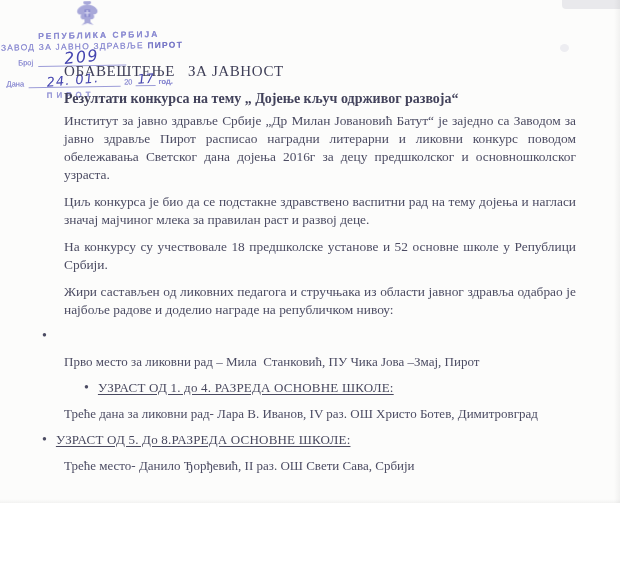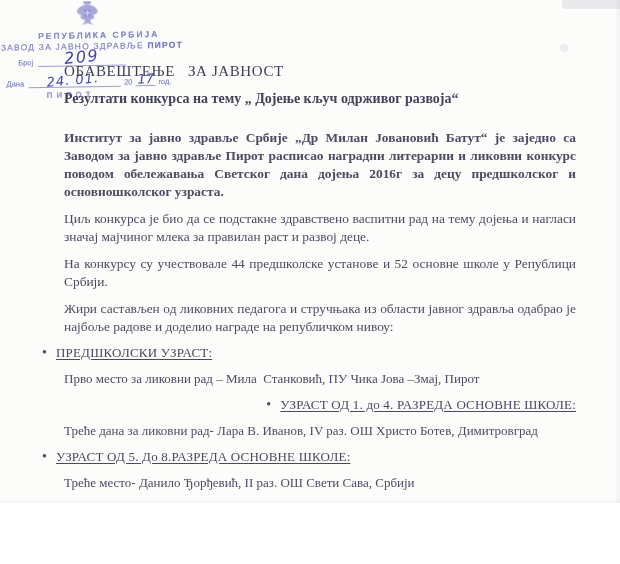--- a/index.html
+++ b/index.html
@@ -33,44 +33,44 @@
   .s-row-num{margin-top:2px;padding-left:14px;font-size:7.5px;display:flex;align-items:flex-end;}
   .u-line{display:inline-block;border-bottom:1px solid #9c9cd8;position:relative;height:12px;}
   .u-num{width:88px;margin-left:5px;}
   .hand{font-family:"DejaVu Sans", sans-serif;font-style:italic;color:#4545b0;text-shadow:none;}
   .hand-number{position:absolute;left:26px;bottom:-1px;font-size:16px;letter-spacing:1.5px;transform:rotate(-5deg);}
   .s-row-date{margin-top:8px;padding-left:2px;font-size:7.5px;display:flex;align-items:flex-end;white-space:nowrap;}
   .u-date{width:92px;margin:0 4px;}
   .hand-date{position:absolute;left:18px;bottom:-1px;font-size:13px;letter-spacing:1px;transform:rotate(-4deg);}
   .u-year{width:20px;margin:0 3px;}
   .hand-year{position:absolute;left:2px;bottom:-1px;font-size:13px;transform:rotate(-3deg);}
-  .s-suffix{font-weight:normal;}
+  .s-suffix{font-weight:bold;}
   .s-bottom{margin-top:3px;padding-left:42px;font-size:8px;letter-spacing:4px;font-weight:bold;opacity:.85;}
 
   
   .content{position:absolute;left:64px;top:62px;width:512px;z-index:2;}
   .doc-title{
     font-size:15px;letter-spacing:.6px;color:#3f3f58;
     white-space:pre-wrap;line-height:18px;
   }
   .doc-subtitle{
     font-weight:bold;font-size:14px;color:#42425b;
     margin-top:10px;line-height:18px;white-space:pre-wrap;
   }
   .para{
     font-size:13.4px;line-height:18px;text-align:justify;
     margin:0 0 9px 0;
   }
-  .para-first{margin-top:21px;font-weight:bold;}
+  .para-first{margin-top:4px;}
   .sections{margin-top:6px;font-size:13px;}
   .sec-heading{margin:0 0 10px 0;line-height:16px;white-space:nowrap;}
   .sec-heading .bullet::before{content:"\2022";font-size:14px;margin-right:9px;color:#4c4c63;}
   .sec-heading .h-text{text-decoration:underline;text-underline-offset:2px;letter-spacing:.2px;color:#49495f;}
   .lvl1{margin-left:-22px;}
-  .lvl2{margin-left:20px;text-align:right;}
+  .lvl2{margin-left:20px;}
   .result{margin:0 0 10px 0;line-height:16px;white-space:pre-wrap;}
   .r-first{}
 </style>
 </head>
 <body>
 
 <div class="page">
 
   <div class="artifact-topright"></div>
   <div class="smudge"></div>
@@ -112,27 +112,27 @@
     </div>
     <div class="s-bottom">ПИРОТ</div>
   </div>
 
   <div class="content">
     <div class="doc-title">ОБАВЕШТЕЊЕ   ЗА ЈАВНОСТ</div>
     <div class="doc-subtitle">Резултати конкурса на тему „ Дојење кључ одрживог развоја“</div>
 
     <p class="para para-first">Институт за јавно здравље Србије „Др Милан Јовановић Батут“ је заједно са Заводом за јавно здравље Пирот расписао наградни литерарни и ликовни конкурс поводом обележавања Светског дана дојења 2016г за децу предшколског и основношколског узраста.</p>
     <p class="para">Циљ конкурса је био да се подстакне здравствено васпитни рад на тему дојења и нагласи значај мајчиног млека за правилан раст и развој деце.</p>
-    <p class="para">На конкурсу су учествовале 44 предшколске установе и 52 основне школе у Републици Србији.</p>
+    <p class="para">На конкурсу су учествовале 18 предшколске установе и 52 основне школе у Републици Србији.</p>
     <p class="para">Жири састављен од ликовних педагога и стручњака из области јавног здравља одабрао је најбоље радове и доделио награде на републичком нивоу:</p>
 
     <div class="sections">
 
       <div class="sec-heading lvl1">
-        <span class="bullet"></span><span class="h-text">ПРЕДШКОЛСКИ УЗРАСТ:</span>
+        <span class="bullet"></span>
       </div>
       <div class="result r-first">Прво место за ликовни рад – Мила  Станковић, ПУ Чика Јова –Змај, Пирот</div>
 
       <div class="sec-heading lvl2">
         <span class="bullet"></span><span class="h-text">УЗРАСТ ОД 1. до 4. РАЗРЕДА ОСНОВНЕ ШКОЛЕ:</span>
       </div>
       <div class="result">Треће дана за ликовни рад- Лара В. Иванов, IV раз. ОШ Христо Ботев, Димитровград</div>
 
       <div class="sec-heading lvl1">
         <span class="bullet"></span><span class="h-text">УЗРАСТ ОД 5. До 8.РАЗРЕДА ОСНОВНЕ ШКОЛЕ:</span>

